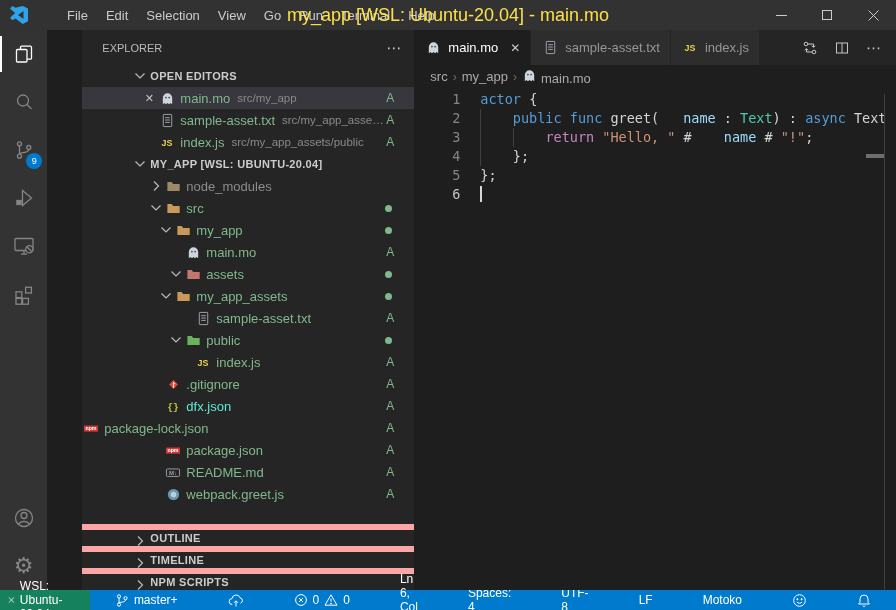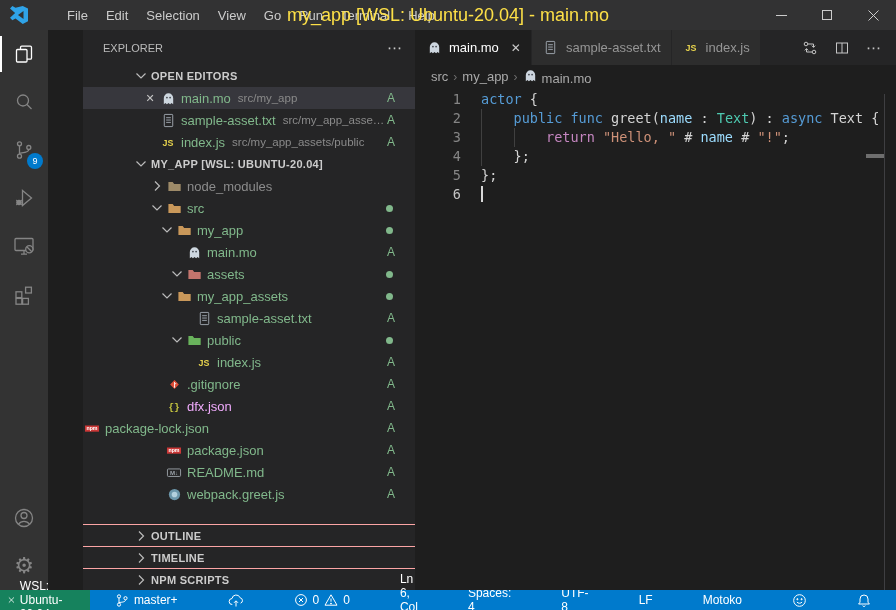--- a/index.html
+++ b/index.html
@@ -39,21 +39,21 @@
   
   .sidebar { width:332px; background:#252526; color:#cccccc; display:flex;
              flex-direction:column; font-size:13px;margin-left:35px; }
   .sb-title { height:35px; flex:0 0 35px; display:flex; align-items:center;
               padding:0 12px 0 20px; font-size:11px; color:#bbbbbb; }
   .sb-title .dots { margin-left:auto; font-size:15px; color:#cccccc; letter-spacing:1px; }
   .section-header { height:22px; flex:0 0 22px; display:flex; align-items:center;
                     padding-left:50px; font-size:11px; font-weight:bold; color:#cccccc;
                     position:relative; }
   .section-header .chev { position:absolute; left:52px; top:3px; }
-  .section-header.bordered { border-top:1px solid #fca5a5; }
+  .section-header.bordered { border-top:6px solid #fca5a5; }
   .chev { width:16px; height:16px; color:#bbbbbb; flex:0 0 16px; }
   .hdr-label { padding-left:18px; letter-spacing:0.3px; }
   .row { height:22px; flex:0 0 22px; display:flex; align-items:center; position:relative; }
   .row.selected { background:#37373d; }
   .row .close-slot { width:18px; flex:0 0 18px; display:flex; align-items:center;
                      justify-content:center; color:#c5c5c5; font-size:11px; }
   .file-icon { width:18px; flex:0 0 18px; display:flex; align-items:center;
                justify-content:center; }
   .row .label { margin-left:4px; white-space:nowrap; }
   .row .desc { margin-left:7px; font-size:11.5px; color:#8a8a8a; white-space:nowrap;
@@ -80,21 +80,21 @@
   .breadcrumb .bc-icon { display:inline-flex; margin-right:4px; }
 
   .code { flex:1 1 auto; padding-top:2px;
           font-family:"DejaVu Sans Mono","Liberation Mono",monospace; font-size:13.5px; }
   .code-line { display:flex; height:19px; line-height:19px; }
   .ln { width:66px; flex:0 0 66px; text-align:right; padding-right:20px; color:#858585; }
   .ln.current { color:#c6c6c6; }
   .lc { position:relative; white-space:pre; flex:1 1 auto; }
   .guide { position:absolute; top:0; bottom:0; width:1px; background:#404040; }
   .kw { color:#569cd6; } .ct { color:#c586c0; } .ty { color:#4ec9b0; }
-  .vr { color:#9cdcfe; } .st { color:#ce9178; } .pl { color:#d4d4d4; }
+  .vr { color:#9cdcfe;margin-left:24px; } .st { color:#ce9178; } .pl { color:#d4d4d4; }
   .cursor { display:inline-block; width:2px; height:16px; background:#d8d8d8;
             vertical-align:middle; margin-top:-2px; }
   .overview-line { position:absolute; right:11px; top:64px; bottom:0; width:1px;
                    background:#3f3f42; }
   .overview-tick { position:absolute; right:12px; top:124px; width:18px; height:4px;
                    background:#6e6e6e; }
 
   
   .statusbar { height:20px; flex:0 0 20px; background:#007acc; display:flex;
                align-items:flex-end; color:#ffffff; font-size:12px; }
@@ -383,21 +383,21 @@
             </span>
        <span class="label" style="color:#81b88b">.gitignore</span>
        <span class="git-badge">A</span>
      </div>
           <div class="row" style="padding-left:82px">
        <span class="file-icon">
               <svg width="16" height="15" viewBox="0 0 16 16">
                 <text x="8" y="12" font-size="10" font-weight="bold" fill="#cbcb41" text-anchor="middle" font-family="Liberation Mono,monospace">{}</text>
               </svg>
             </span>
-       <span class="label" style="color:#f0abfc">dfx.json</span>
+       <span class="label" style="color:#5eead4">dfx.json</span>
        <span class="git-badge">A</span>
      </div>
           <div class="row" style="">
        <span class="file-icon">
               <svg width="16" height="15" viewBox="0 0 16 16">
                 <rect x="0.5" y="4.8" width="15" height="6.6" fill="#cb3837"></rect>
                 <text x="8" y="10" font-size="5.6" font-weight="bold" fill="#ffffff" text-anchor="middle" font-family="Liberation Sans,sans-serif">npm</text>
               </svg>
             </span>
        <span class="label" style="color:#81b88b">package-lock.json</span>

